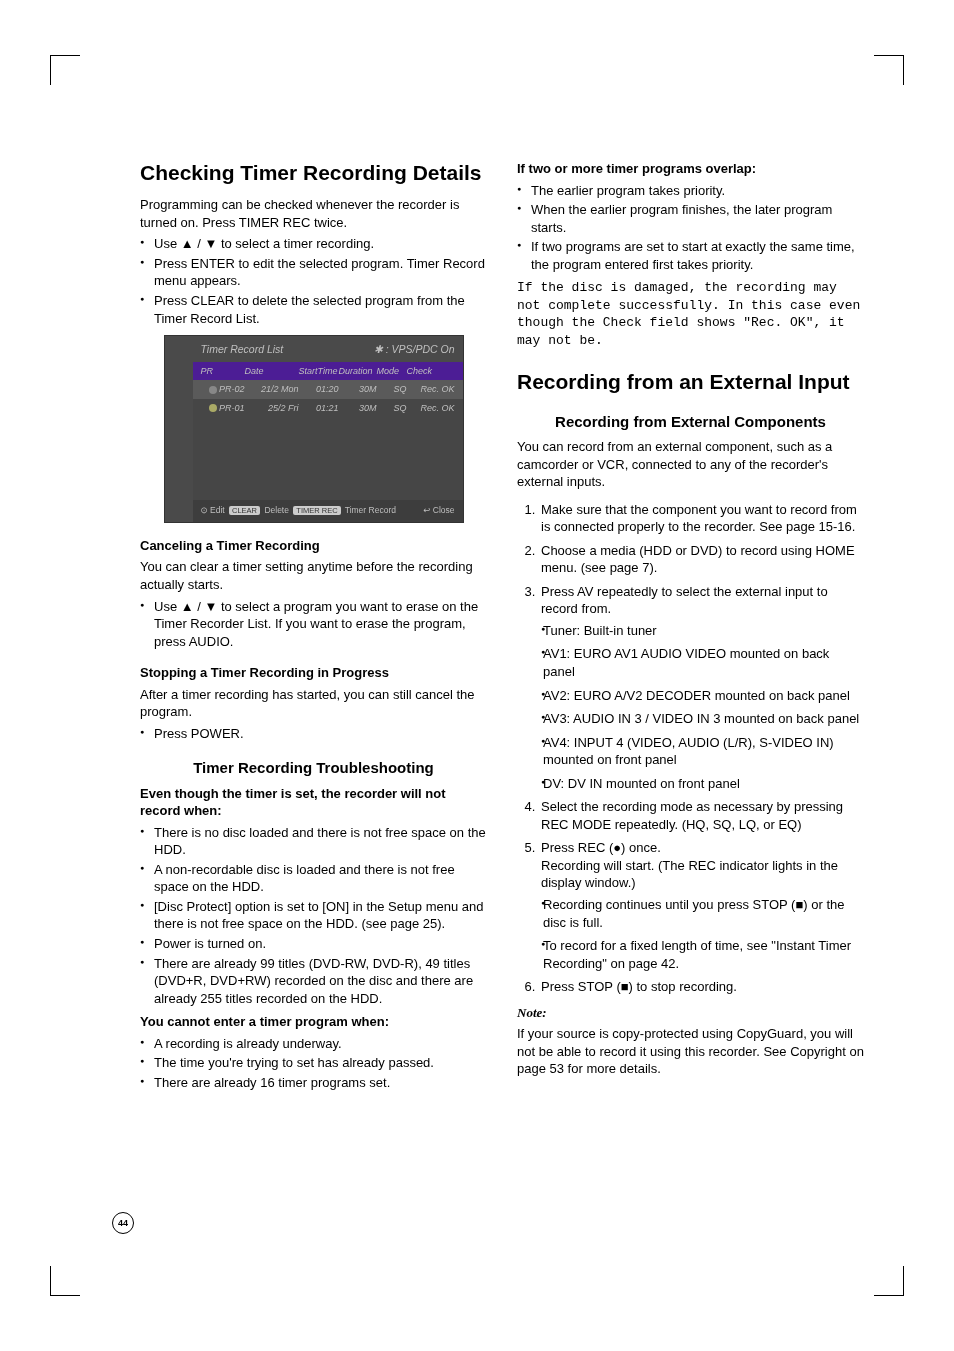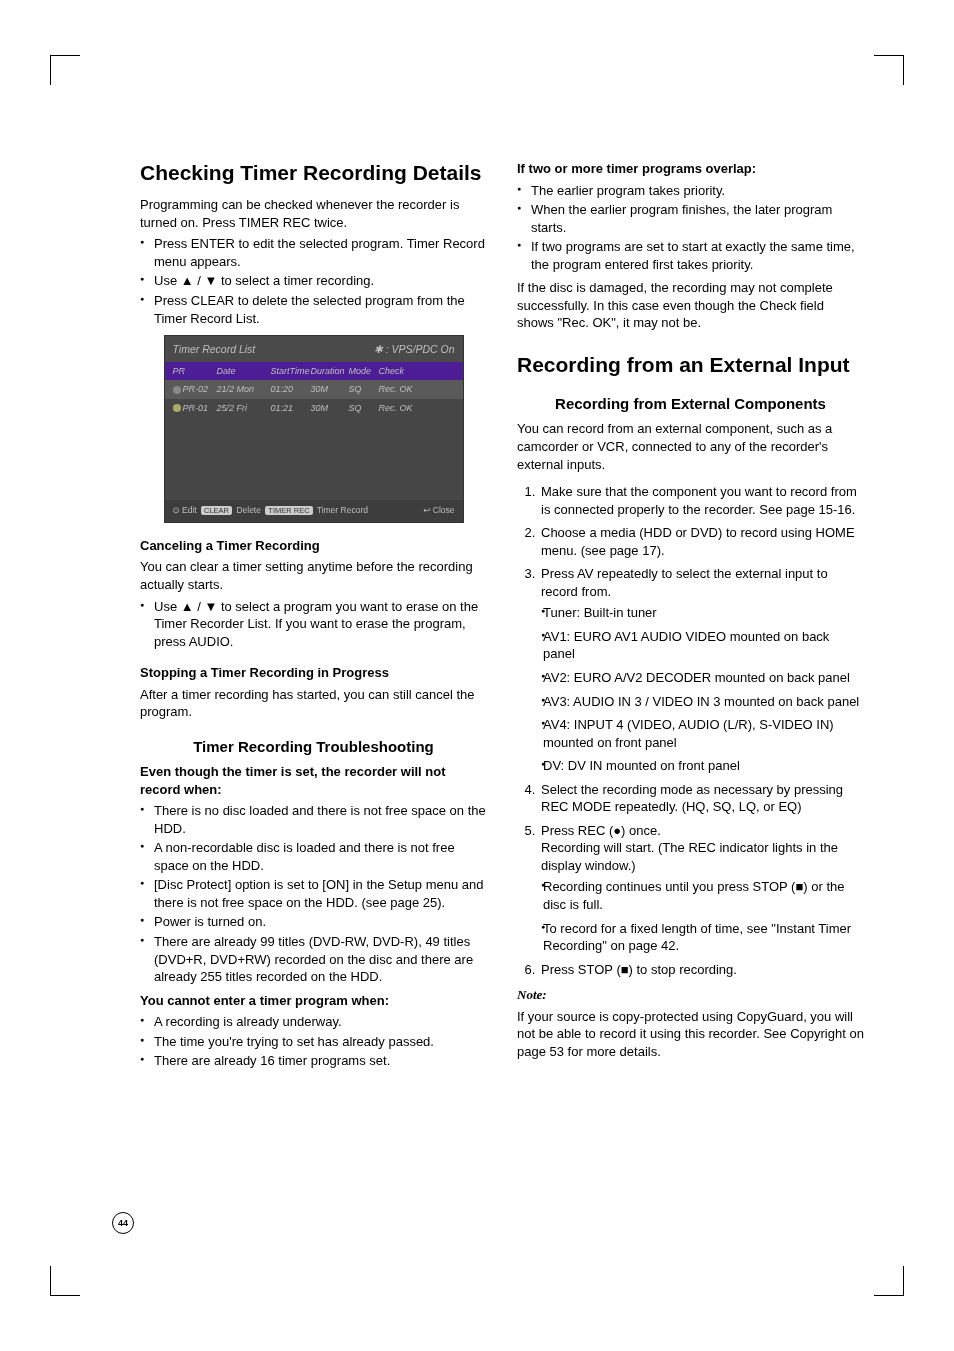--- a/index.html
+++ b/index.html
@@ -42,38 +42,39 @@
   .note-label { font-style: italic; font-weight: bold; font-family: Georgia, serif; margin-top: 8px; }
 
   
   .trl {
     width: 300px;
     margin: 8px auto 12px auto;
     background: #4a4a4a;
     border: 1px solid #333;
     color: #bfbfbf;
     font-size: 9px;
+    padding-left: 28px;
   }
   .trl-header {
     display: flex;
     justify-content: space-between;
     padding: 6px 8px;
     font-style: italic;
     font-size: 10.5px;
   }
   .trl-cols, .trl-row {
     display: grid;
     grid-template-columns: 44px 54px 40px 38px 30px 1fr;
     padding: 3px 8px;
     font-style: italic;
   }
   .trl-cols { background: #4c1d95; font-size: 9px; }
   .trl-row { font-size: 9px; }
   .trl-row.sel { background: #5a5a5a; }
-  .trl-body { height: 120px; background: #464646; }
+  .trl-body { height: 120px; background: #464646; text-align: right; }
   .trl-footer {
     display: flex;
     justify-content: space-between;
     padding: 5px 8px;
     font-size: 8.5px;
     background: #3d3d3d;
   }
   .trl-footer .pill { background:#ccc; color:#333; border-radius:2px; padding:0 3px; font-style:normal; font-size:7.5px; margin:8px 2px; }
   .trl-icon { display:inline-block; width:8px; height:8px; background:#888; border-radius:50%; margin-right:2px; vertical-align:middle; }
   .trl-icon.clock { background:#aa6; }
@@ -100,22 +101,22 @@
 <div class="crop-tr"></div>
 <div class="crop-bl"></div>
 <div class="crop-br"></div>
 
 <div class="page">
 
   <div class="col">
     <h2>Checking Timer Recording Details</h2>
     <p>Programming can be checked whenever the recorder is turned on. Press TIMER REC twice.</p>
     <ul>
+      <li>Use ▲ / ▼ to select a timer recording.</li>
       <li>Press ENTER to edit the selected program. Timer Record menu appears.</li>
-      <li>Use ▲ / ▼ to select a timer recording.</li>
       <li>Press CLEAR to delete the selected program from the Timer Record List.</li>
     </ul>
 
     <div class="trl">
       <div class="trl-header">
         <span>Timer Record List</span>
         <span>✱ : VPS/PDC On</span>
       </div>
       <div class="trl-cols">
         <span>PR</span>
@@ -150,20 +151,23 @@
     </div>
 
     <h4>Canceling a Timer Recording</h4>
     <p>You can clear a timer setting anytime before the recording actually starts.</p>
     <ul>
       <li>Use ▲ / ▼ to select a program you want to erase on the Timer Recorder List. If you want to erase the program, press AUDIO.</li>
     </ul>
 
     <h4>Stopping a Timer Recording in Progress</h4>
     <p>After a timer recording has started, you can still cancel the program.</p>
+    <ul>
+      <li>Press POWER.</li>
+    </ul>
 
     <h3>Timer Recording Troubleshooting</h3>
     <p class="bold">Even though the timer is set, the recorder will not record when:</p>
     <ul>
       <li>There is no disc loaded and there is not free space on the HDD.</li>
       <li>A non-recordable disc is loaded and there is not free space on the HDD.</li>
       <li>[Disc Protect] option is set to [ON] in the Setup menu and there is not free space on the HDD. (see page 25).</li>
       <li>Power is turned on.</li>
       <li>There are already 99 titles (DVD-RW, DVD-R), 49 titles (DVD+R, DVD+RW) recorded on the disc and there are already 255 titles recorded on the HDD.</li>
     </ul>
@@ -175,29 +179,29 @@
     </ul>
   </div>
 
   <div class="col">
     <p class="bold">If two or more timer programs overlap:</p>
     <ul>
       <li>The earlier program takes priority.</li>
       <li>When the earlier program finishes, the later program starts.</li>
       <li>If two programs are set to start at exactly the same time, the program entered first takes priority.</li>
     </ul>
-    <p style="margin-top:4px;">If the disc is damaged, the recording may not complete successfully. In this case even though the Check field shows "Rec. OK", it may not be.</p>
+    <p style="margin-top:4px;font-family:Liberation Mono, monospace;">If the disc is damaged, the recording may not complete successfully. In this case even though the Check field shows "Rec. OK", it may not be.</p>
 
     <h2 style="margin-top:20px;">Recording from an External Input</h2>
     <h3>Recording from External Components</h3>
     <p>You can record from an external component, such as a camcorder or VCR, connected to any of the recorder's external inputs.</p>
 
     <ol style="margin-top:10px;">
       <li><span>Make sure that the component you want to record from is connected properly to the recorder. See page 15-16.</span></li>
-      <li><span>Choose a media (HDD or DVD) to record using HOME menu. (see page 17).</span></li>
+      <li><span>Choose a media (HDD or DVD) to record using HOME menu. (see page 7).</span></li>
       <li>
         <span>Press AV repeatedly to select the external input to record from.</span>
         <ul>
           <li>Tuner: Built-in tuner</li>
           <li>AV1: EURO AV1 AUDIO VIDEO mounted on back panel</li>
           <li>AV2: EURO A/V2 DECODER mounted on back panel</li>
           <li>AV3: AUDIO IN 3 / VIDEO IN 3 mounted on back panel</li>
           <li>AV4: INPUT 4 (VIDEO, AUDIO (L/R), S-VIDEO IN) mounted on front panel</li>
           <li>DV: DV IN mounted on front panel</li>
         </ul>

